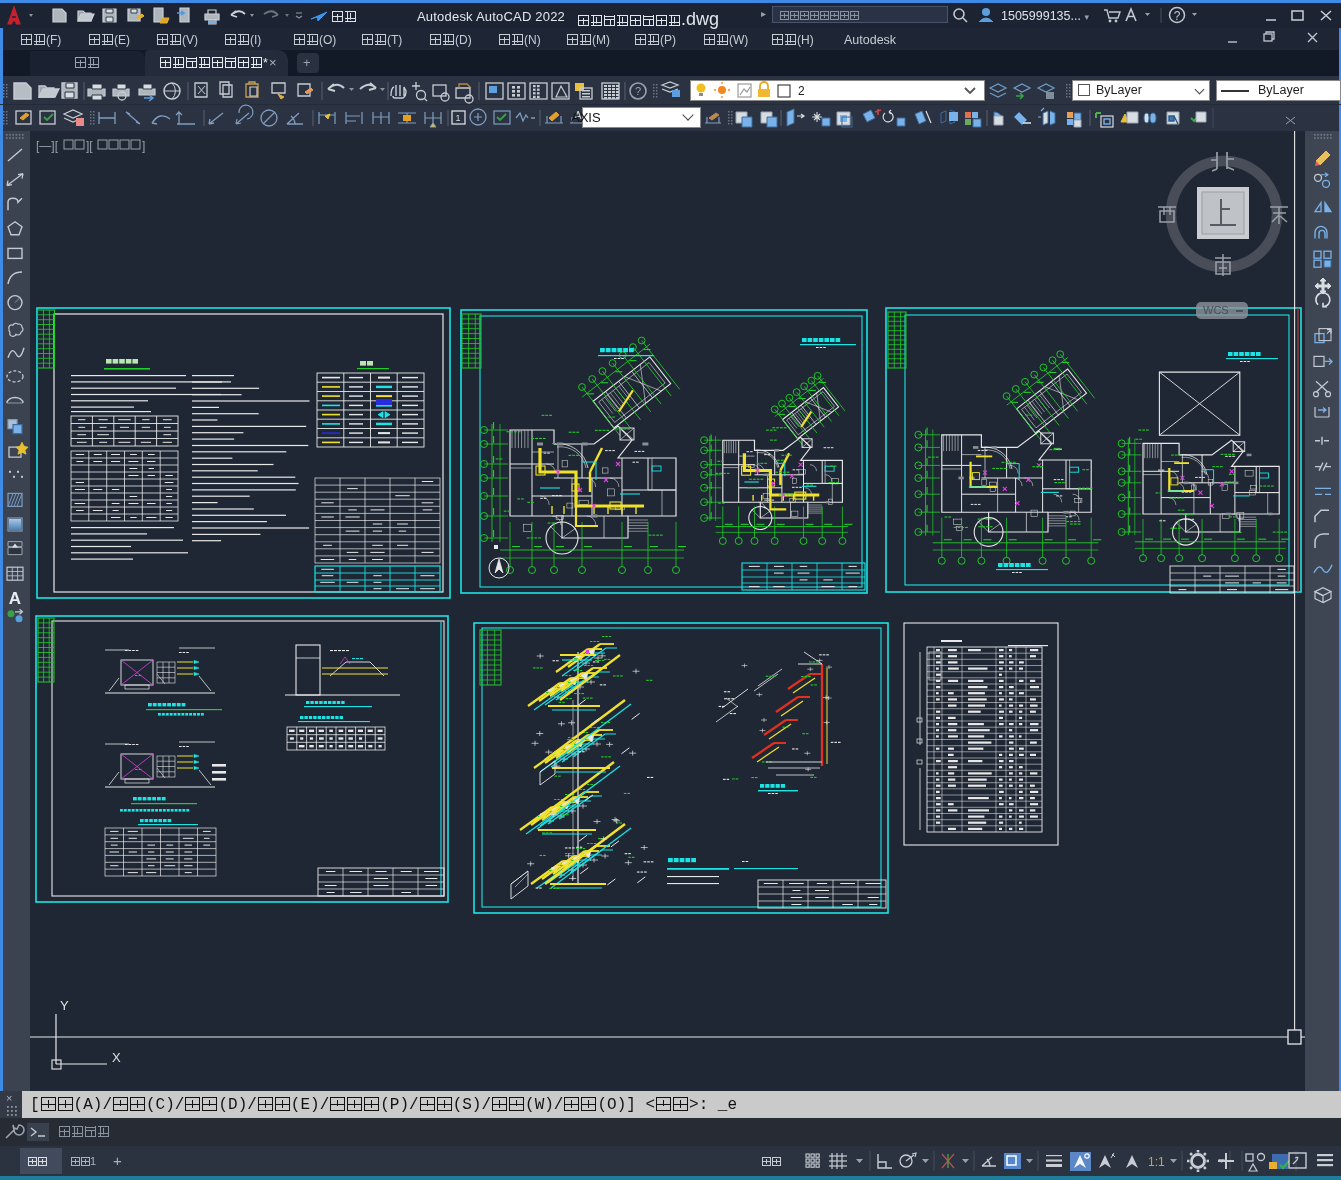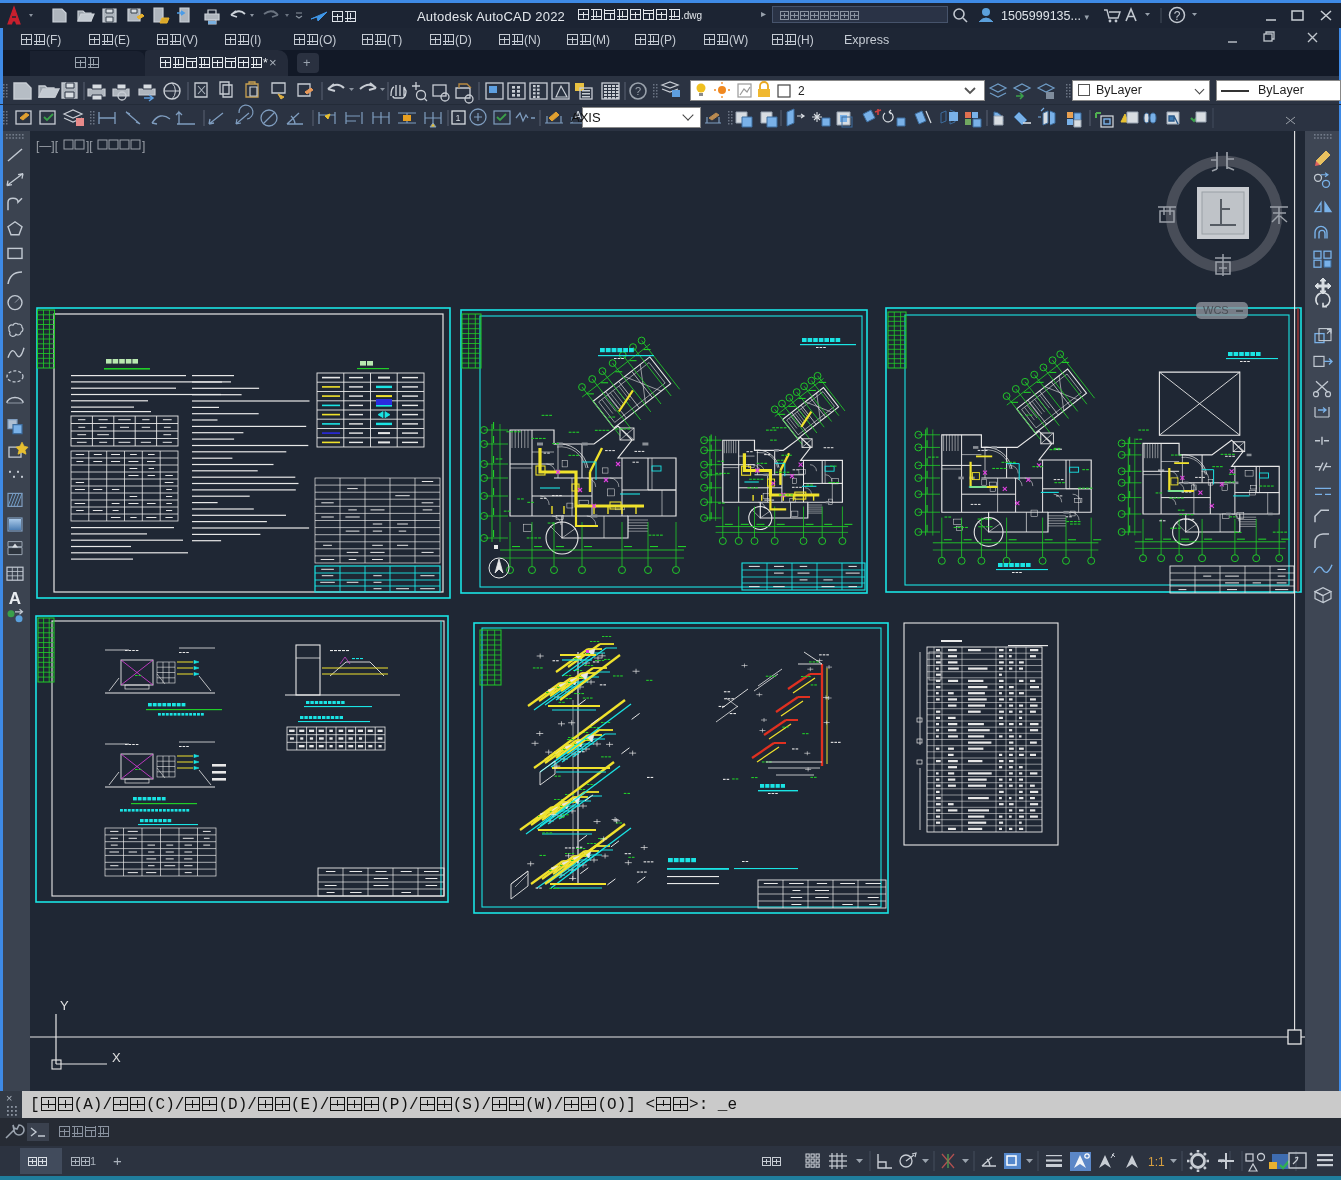--- a/index.html
+++ b/index.html
@@ -50,21 +50,21 @@
 <rect x="208.0" y="18.0" width="8.0" height="3.0" fill="#7ab0e0"></rect>
 <path d="M231 12 q8 -7 14 -1 M231 12 l5 -4 M231 12 l6 2" fill="none" stroke="#ccd2d9" stroke-width="1.80"></path>
 <path d="M250 11 l4 0 l-2 3 z" fill="#8b94a0" stroke="#ccd2d9" stroke-width="0.00"></path>
 <path d="M264 11 q8 -6 14 1 M278 12 l-5 -4 M278 12 l-6 2" fill="none" stroke="#6a7380" stroke-width="1.80"></path>
 <path d="M285 11 l4 0 l-2 3 z" fill="#6a7380" stroke="#6a7380" stroke-width="0.00"></path>
 <path d="M296 10 h6 m-6 3 l3 2 l3 -2" fill="none" stroke="#8b94a0" stroke-width="1.10"></path>
 <path d="M311 16 l16 -7 l-9 9 l-1 -4 z" fill="#3f96e8" stroke="#3f96e8" stroke-width="1.00"></path>
 </svg>
 <div class="ab" style="left:331px;top:9px;color:#dde2e8;font-size:13px"><i class="cj"></i><i class="cj"></i></div>
 <div class="ab" style="left:417px;top:9px;color:#e2e6eb;font-size:13px;letter-spacing:.2px">Autodesk AutoCAD 2022</div>
-<div class="ab" style="left:577px;top:9px;color:#e2e6eb;font-size:10px"><i class="cj"></i><i class="cj"></i><i class="cj"></i><i class="cj"></i><i class="cj"></i><i class="cj"></i><i class="cj"></i><i class="cj"></i>.dwg</div>
+<div class="ab" style="left:577px;top:9px;color:#e2e6eb;font-size:18px"><i class="cj"></i><i class="cj"></i><i class="cj"></i><i class="cj"></i><i class="cj"></i><i class="cj"></i><i class="cj"></i><i class="cj"></i>.dwg</div>
 <div class="ab" style="left:761px;top:8px;color:#98a1ac;font-size:10px">▸</div>
 <div class="ab" style="left:772px;top:6px;width:176px;height:17px;background:#2a3346;border:1px solid #46536b"></div>
 <div class="ab" style="left:779px;top:9px;color:#8a93a0;font-size:11px;font-style:italic"><i class="cj s"></i><i class="cj s"></i><i class="cj s"></i><i class="cj s"></i><i class="cj s"></i><i class="cj s"></i><i class="cj s"></i><i class="cj s"></i></div>
 <svg class="ab" style="left:950px;top:3px" width="260" height="25" viewBox="0 0 260 25">
 <circle cx="9.0" cy="11.0" r="5.0" fill="none" stroke="#c2c8d0" stroke-width="1.60"></circle>
 <line x1="13.0" y1="15.0" x2="17.0" y2="19.0" stroke="#c2c8d0" stroke-width="1.60"></line>
 <circle cx="36.0" cy="9.0" r="4.0" fill="#5ba0dc"></circle>
 <path d="M29 19 q7 -8 14 0" fill="#5ba0dc" stroke="#5ba0dc" stroke-width="1.00"></path>
 </svg>
 <div class="ab" style="left:1001px;top:9px;color:#dde2e8;font-size:12.5px">1505999135... <span style="font-size:9px;color:#98a1ac">▾</span></div>
@@ -87,21 +87,21 @@
 <div class="ab" style="left:156px;top:33px;color:#c6ccd4;font-size:12px"><i class="cj"></i><i class="cj"></i>(V)</div>
 <div class="ab" style="left:224px;top:33px;color:#c6ccd4;font-size:12px"><i class="cj"></i><i class="cj"></i>(I)</div>
 <div class="ab" style="left:293px;top:33px;color:#c6ccd4;font-size:12px"><i class="cj"></i><i class="cj"></i>(O)</div>
 <div class="ab" style="left:361px;top:33px;color:#c6ccd4;font-size:12px"><i class="cj"></i><i class="cj"></i>(T)</div>
 <div class="ab" style="left:429px;top:33px;color:#c6ccd4;font-size:12px"><i class="cj"></i><i class="cj"></i>(D)</div>
 <div class="ab" style="left:498px;top:33px;color:#c6ccd4;font-size:12px"><i class="cj"></i><i class="cj"></i>(N)</div>
 <div class="ab" style="left:566px;top:33px;color:#c6ccd4;font-size:12px"><i class="cj"></i><i class="cj"></i>(M)</div>
 <div class="ab" style="left:634px;top:33px;color:#c6ccd4;font-size:12px"><i class="cj"></i><i class="cj"></i>(P)</div>
 <div class="ab" style="left:703px;top:33px;color:#c6ccd4;font-size:12px"><i class="cj"></i><i class="cj"></i>(W)</div>
 <div class="ab" style="left:771px;top:33px;color:#c6ccd4;font-size:12px"><i class="cj"></i><i class="cj"></i>(H)</div>
-<div class="ab" style="left:844px;top:33px;color:#c6ccd4;font-size:12.5px">Express</div>
+<div class="ab" style="left:844px;top:33px;color:#c6ccd4;font-size:12.5px">Autodesk</div>
 <svg class="ab" style="left:1220px;top:28px" width="121" height="22" viewBox="0 0 121 22">
 <line x1="8.0" y1="14.0" x2="17.0" y2="14.0" stroke="#c0c6cd" stroke-width="1.40"></line>
 <rect x="44.0" y="6.0" width="8.0" height="7.0" fill="none" stroke="#c0c6cd" stroke-width="1.30"></rect>
 <path d="M46 6 v-2 h8 v7 h-2" fill="none" stroke="#c0c6cd" stroke-width="1.30"></path>
 <path d="M88 5 l9 9 M97 5 l-9 9" fill="none" stroke="#c0c6cd" stroke-width="1.40"></path>
 </svg>
 <div class="ab" style="left:30px;top:51px;width:115px;height:25px;background:#1a2130;border-radius:0 8px 0 0"></div>
 <div class="ab" style="left:74px;top:56px;color:#9aa3ae;font-size:12.5px"><i class="cj"></i><i class="cj"></i></div>
 <div class="ab" style="left:145px;top:50px;width:143px;height:26px;background:#242b3a;border-radius:4px 10px 0 0"></div>
 <div class="ab" style="left:159px;top:56px;color:#e8ecf0;font-size:12.5px"><i class="cj"></i><i class="cj"></i><i class="cj"></i><i class="cj"></i><i class="cj"></i><i class="cj"></i><i class="cj"></i><i class="cj"></i>*</div>

